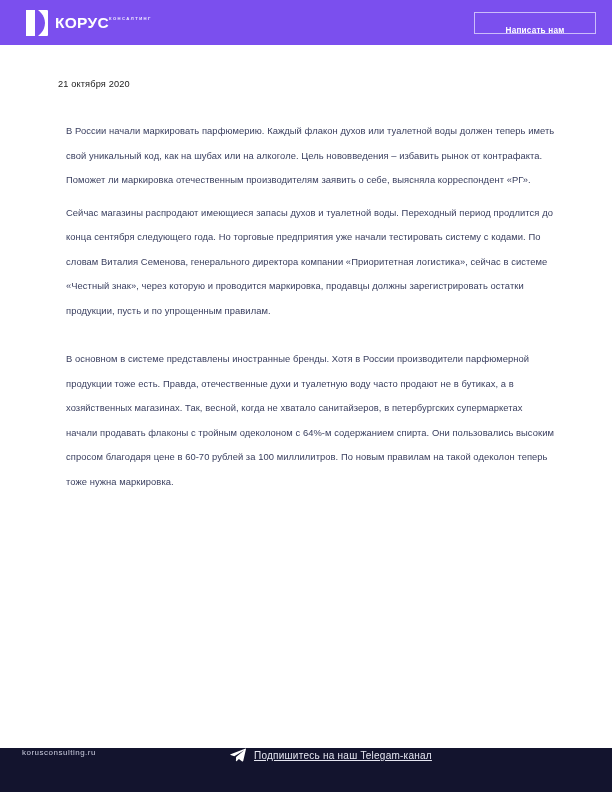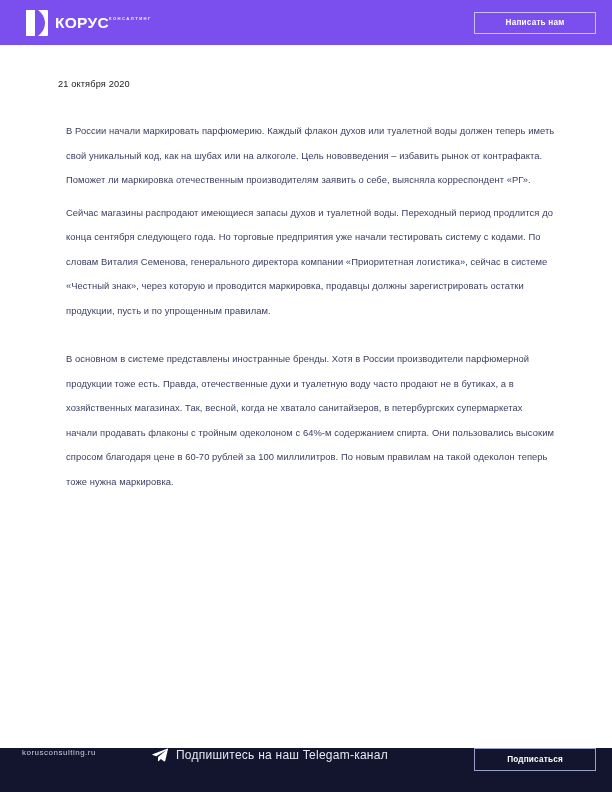--- a/index.html
+++ b/index.html
@@ -68,21 +68,21 @@
     color: #ffffff;
     font-family: "Liberation Sans", sans-serif;
     font-size: 8.2px;
     font-weight: bold;
     letter-spacing: 0.2px;
     width: 122px;
     height: 22px;
     line-height: 20px;
     text-align: center;
     cursor: pointer;
-    padding: 0;
+    padding: 8px;
   }
 
   
   .article {
     position: absolute;
     top: 45px;
     left: 0;
     width: 612px;
     padding: 34px 48px 0 58px;
   }
@@ -133,22 +133,23 @@
     flex: 1 1 auto;
     display: flex;
     align-items: center;
     justify-content: center;
     gap: 8px;
     padding-right: 30px;
   }
   .tg-icon { width: 16px; height: 14px; display: block; flex: 0 0 auto; }
   .footer-cta-text {
     color: #e6e7f2;
-    font-size: 12px;
+    font-size: 10px;
     letter-spacing: 0.25px;
+    text-decoration: underline;
   }
   .footer-btn {
     border: 1px solid #9aa0c6;
     background: transparent;
     color: #ffffff;
     font-family: "Liberation Sans", sans-serif;
     font-size: 8.2px;
     font-weight: bold;
     letter-spacing: 0.2px;
     width: 122px;
@@ -200,14 +201,13 @@
 
   <div class="footer-center">
     <span class="tg-icon">
       <svg width="16" height="14" viewBox="0 0 16 14" xmlns="http://www.w3.org/2000/svg">
         <path d="M15.6 0.6 L0.6 6.3 C0.2 6.45 0.2 6.9 0.6 7.05 L4.3 8.3 L14.2 2.2 L6.1 9.1 L5.9 13.1 C6.2 13.3 6.6 13.2 6.85 12.95 L8.9 11.0 L12.2 13.4 C12.6 13.65 13.1 13.45 13.2 13.0 L15.95 1.25 C16.05 0.75 15.95 0.45 15.6 0.6 Z" fill="#ffffff"></path>
       </svg>
     </span>
     <span class="footer-cta-text">Подпишитесь на наш Telegam-канал</span>
   </div>
 
-  <button class="footer-btn">Подписаться</button>
 </div>
 
 </body></html>

